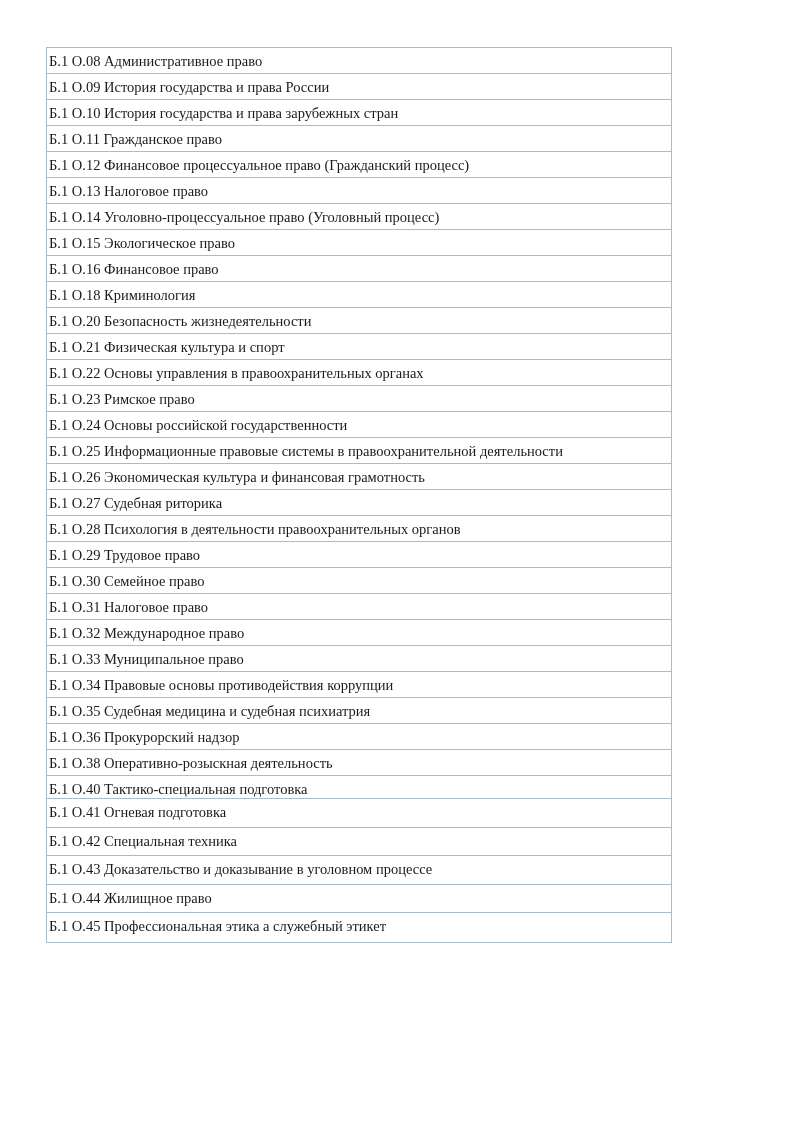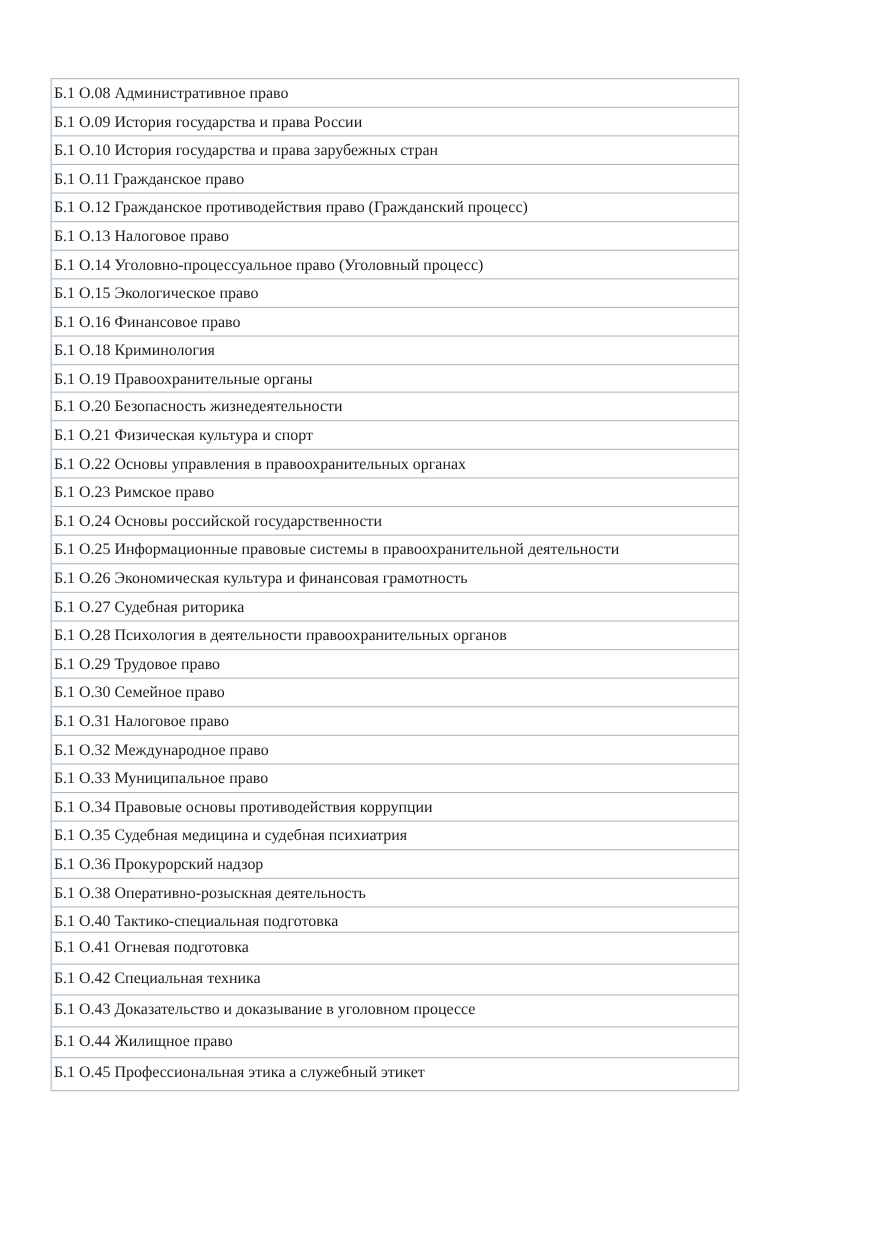--- a/index.html
+++ b/index.html
@@ -7,47 +7,45 @@
   .table {
     position: absolute;
     left: 46px;
     top: 47px;
     width: 626px;
     border: 1px solid #a7bccd;
     box-sizing: border-box;
     font-family: "Liberation Serif", serif;
     font-size: 14.5px;
     color: #1a1a1a;
-    margin-top: 24px;
   }
   .row {
     box-sizing: border-box;
     border-bottom: 1px solid #a7bccd;
     padding-left: 2px;
     line-height: 18px;
     padding-top: 4px;
     white-space: nowrap;
   }
   .row:last-child { border-bottom: none; }
 </style>
 </head>
 <body>
 
 <div class="table" id="tbl">
     <div class="row" style="height: 26px;"><span>Б.1 О.08</span> <span>Административное право</span></div>
     <div class="row" style="height: 26px;"><span>Б.1 О.09</span> <span>История государства и права России</span></div>
     <div class="row" style="height: 26px;"><span>Б.1 О.10</span> <span>История государства и права зарубежных стран</span></div>
     <div class="row" style="height: 26px;"><span>Б.1 О.11</span> <span>Гражданское право</span></div>
-    <div class="row" style="height: 26px;"><span>Б.1 О.12</span> <span>Гражданское противодействия право (Гражданский процесс)</span></div>
+    <div class="row" style="height: 26px;"><span>Б.1 О.12</span> <span>Финансовое процессуальное право (Гражданский процесс)</span></div>
     <div class="row" style="height: 26px;"><span>Б.1 О.13</span> <span>Налоговое право</span></div>
     <div class="row" style="height: 26px;"><span>Б.1 О.14</span> <span>Уголовно-процессуальное право (Уголовный процесс)</span></div>
     <div class="row" style="height: 26px;"><span>Б.1 О.15</span> <span>Экологическое право</span></div>
     <div class="row" style="height: 26px;"><span>Б.1 О.16</span> <span>Финансовое право</span></div>
     <div class="row" style="height: 26px;"><span>Б.1 О.18</span> <span>Криминология</span></div>
-    <div class="row" style="height: 25px;"><span>Б.1 О.19</span> <span>Правоохранительные органы</span></div>
     <div class="row" style="height: 26px;"><span>Б.1 О.20</span> <span>Безопасность жизнедеятельности</span></div>
     <div class="row" style="height: 26px;"><span>Б.1 О.21</span> <span>Физическая культура и спорт</span></div>
     <div class="row" style="height: 26px;"><span>Б.1 О.22</span> <span>Основы управления в правоохранительных органах</span></div>
     <div class="row" style="height: 26px;"><span>Б.1 О.23</span> <span>Римское право</span></div>
     <div class="row" style="height: 26px;"><span>Б.1 О.24</span> <span>Основы российской государственности</span></div>
     <div class="row" style="height: 26px;"><span>Б.1 О.25</span> <span>Информационные правовые системы в правоохранительной деятельности</span></div>
     <div class="row" style="height: 26px;"><span>Б.1 О.26</span> <span>Экономическая культура и финансовая грамотность</span></div>
     <div class="row" style="height: 26px;"><span>Б.1 О.27</span> <span>Судебная риторика</span></div>
     <div class="row" style="height: 26px;"><span>Б.1 О.28</span> <span>Психология в деятельности правоохранительных органов</span></div>
     <div class="row" style="height: 26px;"><span>Б.1 О.29</span> <span>Трудовое право</span></div>

